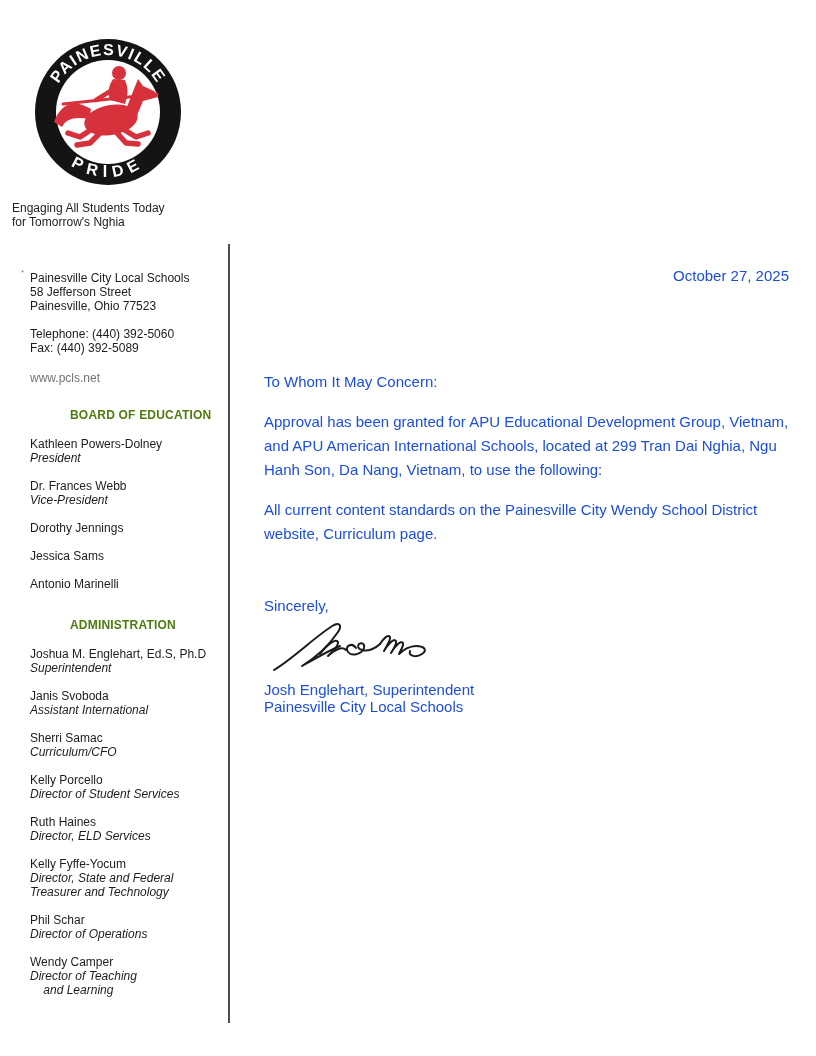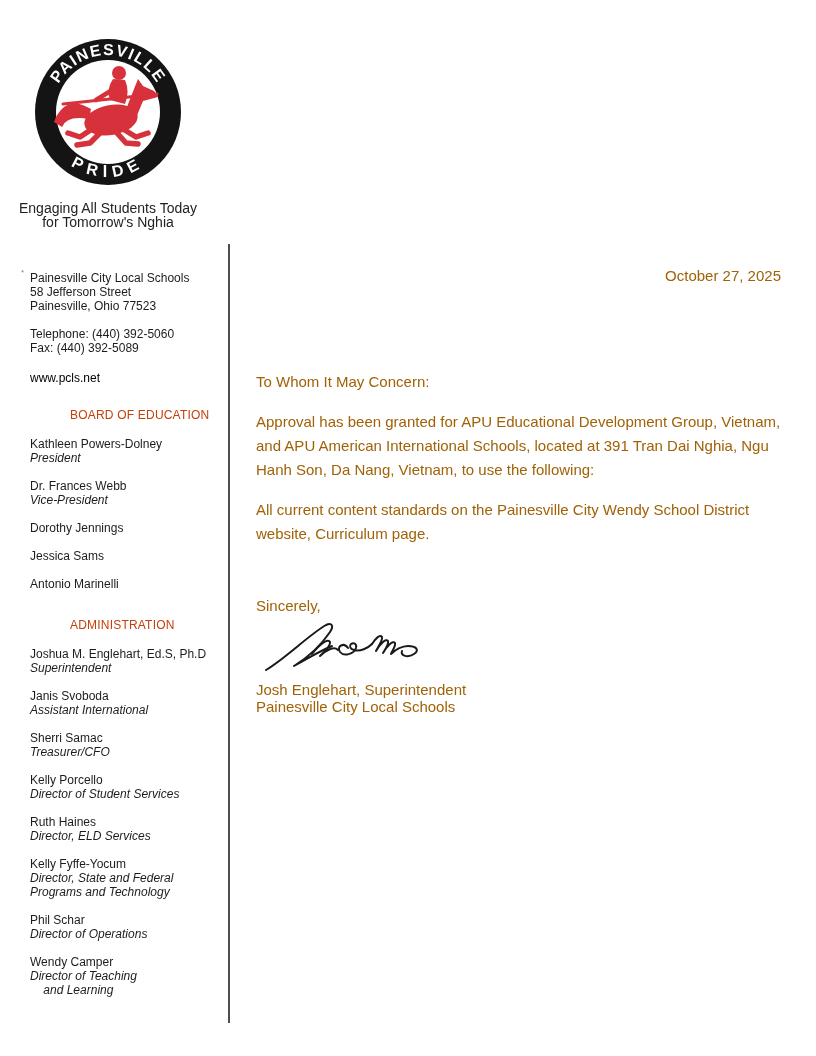--- a/index.html
+++ b/index.html
@@ -11,51 +11,51 @@
     height: 1056px;
     background: #ffffff;
     overflow: hidden;
   }
 
   
   .logo { position: absolute; left: 33px; top: 37px; width: 150px; height: 150px; }
   .ring-text { font-family: "Liberation Sans", sans-serif; font-weight: bold; fill: #ffffff; }
   .tagline {
     position: absolute; left: 12px; top: 202px; width: 192px;
-    text-align: center; font-size: 14px; line-height: 13.5px; color: #222222;
+    font-size: 12px; line-height: 13.5px; color: #222222;
   }
 
   
   .divider {
     position: absolute; left: 228px; top: 244px;
     width: 2px; height: 779px; background: #4d4d4d;
   }
 
   
   .sidebar {
     position: absolute; left: 30px; top: 271px; width: 186px;
     font-size: 12px; line-height: 14px; color: #1c1c1c;
   }
   .footnote-mark {
     position: absolute; left: -9px; top: -5px;
     font-size: 8px; color: #888888;
   }
   .addr-block, .contact-block { margin-bottom: 14px; }
-  .website { color: #000000; margin-bottom: 23px; margin-top: 16px; }
+  .website { color: #737373; margin-bottom: 23px; margin-top: 16px; }
   .section-heading {
-    color: #c2410c; font-weight: normal; letter-spacing: .2px; margin-bottom: 15px; padding-left: 40px;
+    color: #4d7c0f; font-weight: bold; letter-spacing: .2px; margin-bottom: 15px; padding-left: 40px;
   }
   .section-heading.admin { margin-top: 27px; }
   .member { margin-bottom: 14px; }
   .member-title { font-style: italic; white-space: pre-wrap; }
 
   
   .letter {
-    position: absolute; left: 256px; top: 266px; width: 525px;
-    font-size: 15px; line-height: 24px; color: #a16207;
+    position: absolute; left: 264px; top: 266px; width: 525px;
+    font-size: 15px; line-height: 24px; color: #1d4ed8;
   }
   .date { text-align: right; line-height: 20px; }
   .salutation { margin-top: 84px; }
   .letter p { margin-top: 16px; }
   .closing { margin-top: 48px; }
   .signature { display: block; margin: 2px 0 0 4px; }
   .sig-name { margin-top: 6px; line-height: 17px; }
   .sig-org  { line-height: 17px; }
 </style>
 </head>
@@ -160,56 +160,56 @@
     <div class="member-title">Superintendent</div>
   </div>
 
   <div class="member">
     <div class="member-name">Janis Svoboda</div>
     <div class="member-title">Assistant International</div>
   </div>
 
   <div class="member">
     <div class="member-name">Sherri Samac</div>
-    <div class="member-title">Treasurer/CFO</div>
+    <div class="member-title">Curriculum/CFO</div>
   </div>
 
   <div class="member">
     <div class="member-name">Kelly Porcello</div>
     <div class="member-title">Director of Student Services</div>
   </div>
 
   <div class="member">
     <div class="member-name">Ruth Haines</div>
     <div class="member-title">Director, ELD Services</div>
   </div>
 
   <div class="member">
     <div class="member-name">Kelly Fyffe-Yocum</div>
     <div class="member-title">Director, State and Federal
-Programs and Technology</div>
+Treasurer and Technology</div>
   </div>
 
   <div class="member">
     <div class="member-name">Phil Schar</div>
     <div class="member-title">Director of Operations</div>
   </div>
 
   <div class="member">
     <div class="member-name">Wendy Camper</div>
     <div class="member-title">Director of Teaching
     and Learning</div>
   </div>
 </div>
   </aside>
 
   <main class="letter">
     <div class="date">October 27, 2025</div>
     <div class="salutation">To Whom It May Concern:</div>
-    <p>Approval has been granted for APU Educational Development Group, Vietnam, and APU American International Schools, located at 391 Tran Dai Nghia, Ngu Hanh Son, Da Nang, Vietnam, to use the following:</p>
+    <p>Approval has been granted for APU Educational Development Group, Vietnam, and APU American International Schools, located at 299 Tran Dai Nghia, Ngu Hanh Son, Da Nang, Vietnam, to use the following:</p>
     <p>All current content standards on the Painesville City Wendy School District website, Curriculum page.</p>
     <div class="closing">Sincerely,</div>
 
     <svg class="signature" viewBox="0 0 185 55" width="185" height="55" fill="none" stroke="#1a1a1a" stroke-width="2" stroke-linecap="round" stroke-linejoin="round">
       <path d="M6,50 C26,38 50,14 66,5 C72,2 74,6 70,12 C62,24 50,36 34,46 C48,38 62,30 72,26"></path>
       <path d="M52,34 C60,24 68,18 70,22 C71,26 64,32 60,36 C66,30 74,26 78,30"></path>
       <path d="M88,28 C84,22 76,26 80,32 C84,37 94,34 96,28 C97,24 94,22 91,24 C89,26 90,29 94,30 C100,32 108,28 112,24"></path>
       <path d="M112,24 C116,18 120,14 122,17 C123,20 118,27 116,31 C120,24 126,18 128,21 C129,24 125,30 123,33 C127,26 133,20 135,23 C136,26 132,31 131,34 C135,30 142,26 148,26 C156,26 160,30 154,34 C148,38 140,36 142,31"></path>
     </svg>
 

